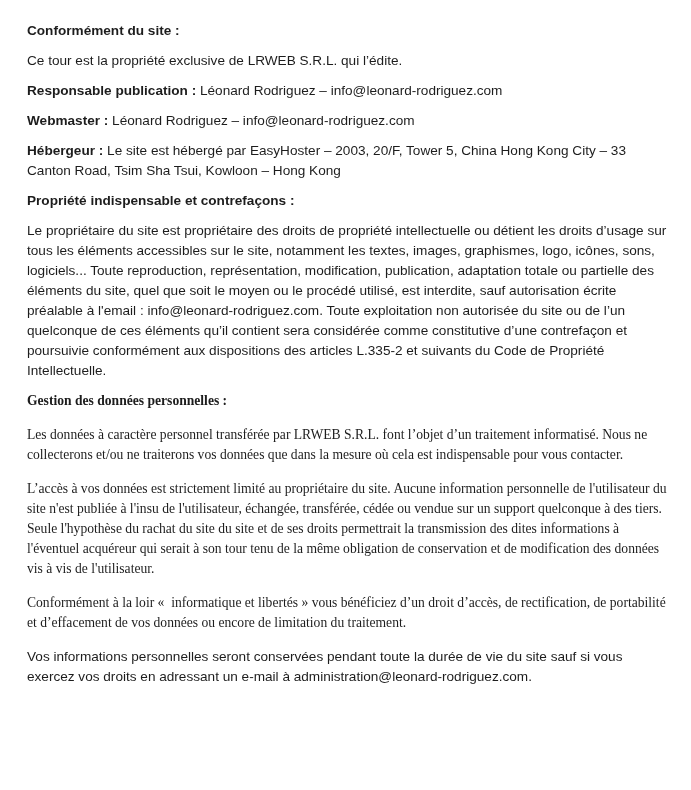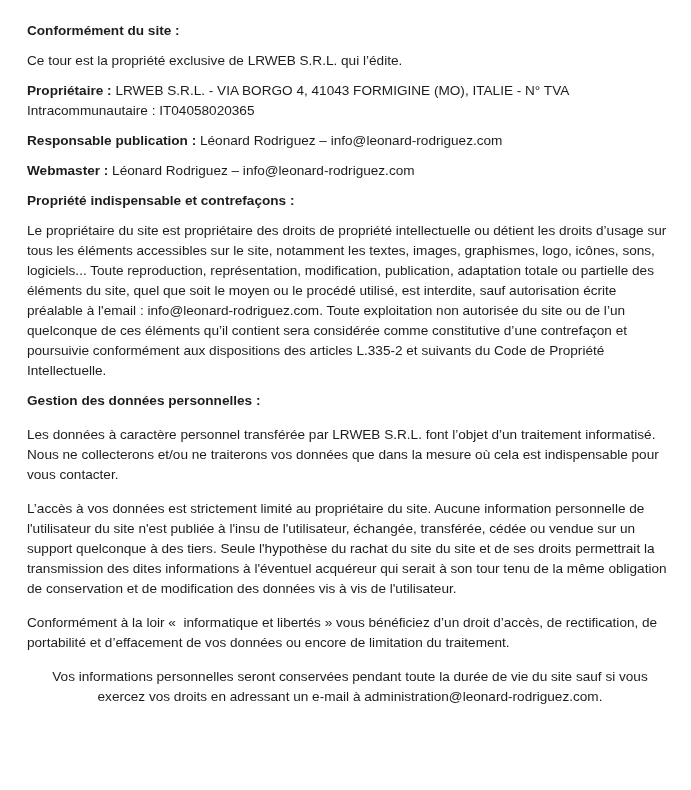--- a/index.html
+++ b/index.html
@@ -29,41 +29,41 @@
     font-weight: bold;
     font-size: 13.6px;
     line-height: 20px;
     margin: 0 0 10px 0;
   }
   .lbl {
     font-weight: bold;
   }
   .sp {
     margin-bottom: 14px;
+    font-family: Liberation Serif, serif;
   }
   .last {
     margin-bottom: 0;
-    text-align: center;
   }
 </style>
 </head>
 <body>
 
 <main class="doc">
 
   <h2 class="heading">Conformément du site :</h2>
 
   <p class="blk">Ce tour est la propriété exclusive de LRWEB S.R.L. qui l’édite.</p>
 
-  <p class="blk"><strong class="lbl">Propriétaire :</strong><span> LRWEB S.R.L. - VIA BORGO 4, 41043 FORMIGINE (MO), ITALIE - N° TVA Intracommunautaire : IT04058020365</span></p>
 
   <p class="blk"><strong class="lbl">Responsable publication :</strong><span> Léonard Rodriguez – info@leonard-rodriguez.com</span></p>
 
   <p class="blk"><strong class="lbl">Webmaster :</strong><span> Léonard Rodriguez – info@leonard-rodriguez.com</span></p>
 
+  <p class="blk"><strong class="lbl">Hébergeur :</strong><span> Le site est hébergé par EasyHoster – 2003, 20/F, Tower 5, China Hong Kong City – 33 Canton Road, Tsim Sha Tsui, Kowloon – Hong Kong</span></p>
 
 
   <h2 class="heading">Propriété indispensable et contrefaçons :</h2>
 
   <p class="blk">Le propriétaire du site est propriétaire des droits de propriété intellectuelle ou détient les droits d’usage sur tous les éléments accessibles sur le site, notamment les textes, images, graphismes, logo, icônes, sons, logiciels... Toute reproduction, représentation, modification, publication, adaptation totale ou partielle des éléments du site, quel que soit le moyen ou le procédé utilisé, est interdite, sauf autorisation écrite préalable à l'email : info@leonard-rodriguez.com. Toute exploitation non autorisée du site ou de l’un quelconque de ces éléments qu’il contient sera considérée comme constitutive d’une contrefaçon et poursuivie conformément aux dispositions des articles L.335-2 et suivants du Code de Propriété Intellectuelle.</p>
 
   <h2 class="heading sp">Gestion des données personnelles :</h2>
 
   <p class="blk sp">Les données à caractère personnel transférée par LRWEB S.R.L. font l’objet d’un traitement informatisé. Nous ne collecterons et/ou ne traiterons vos données que dans la mesure où cela est indispensable pour vous contacter.</p>
 

